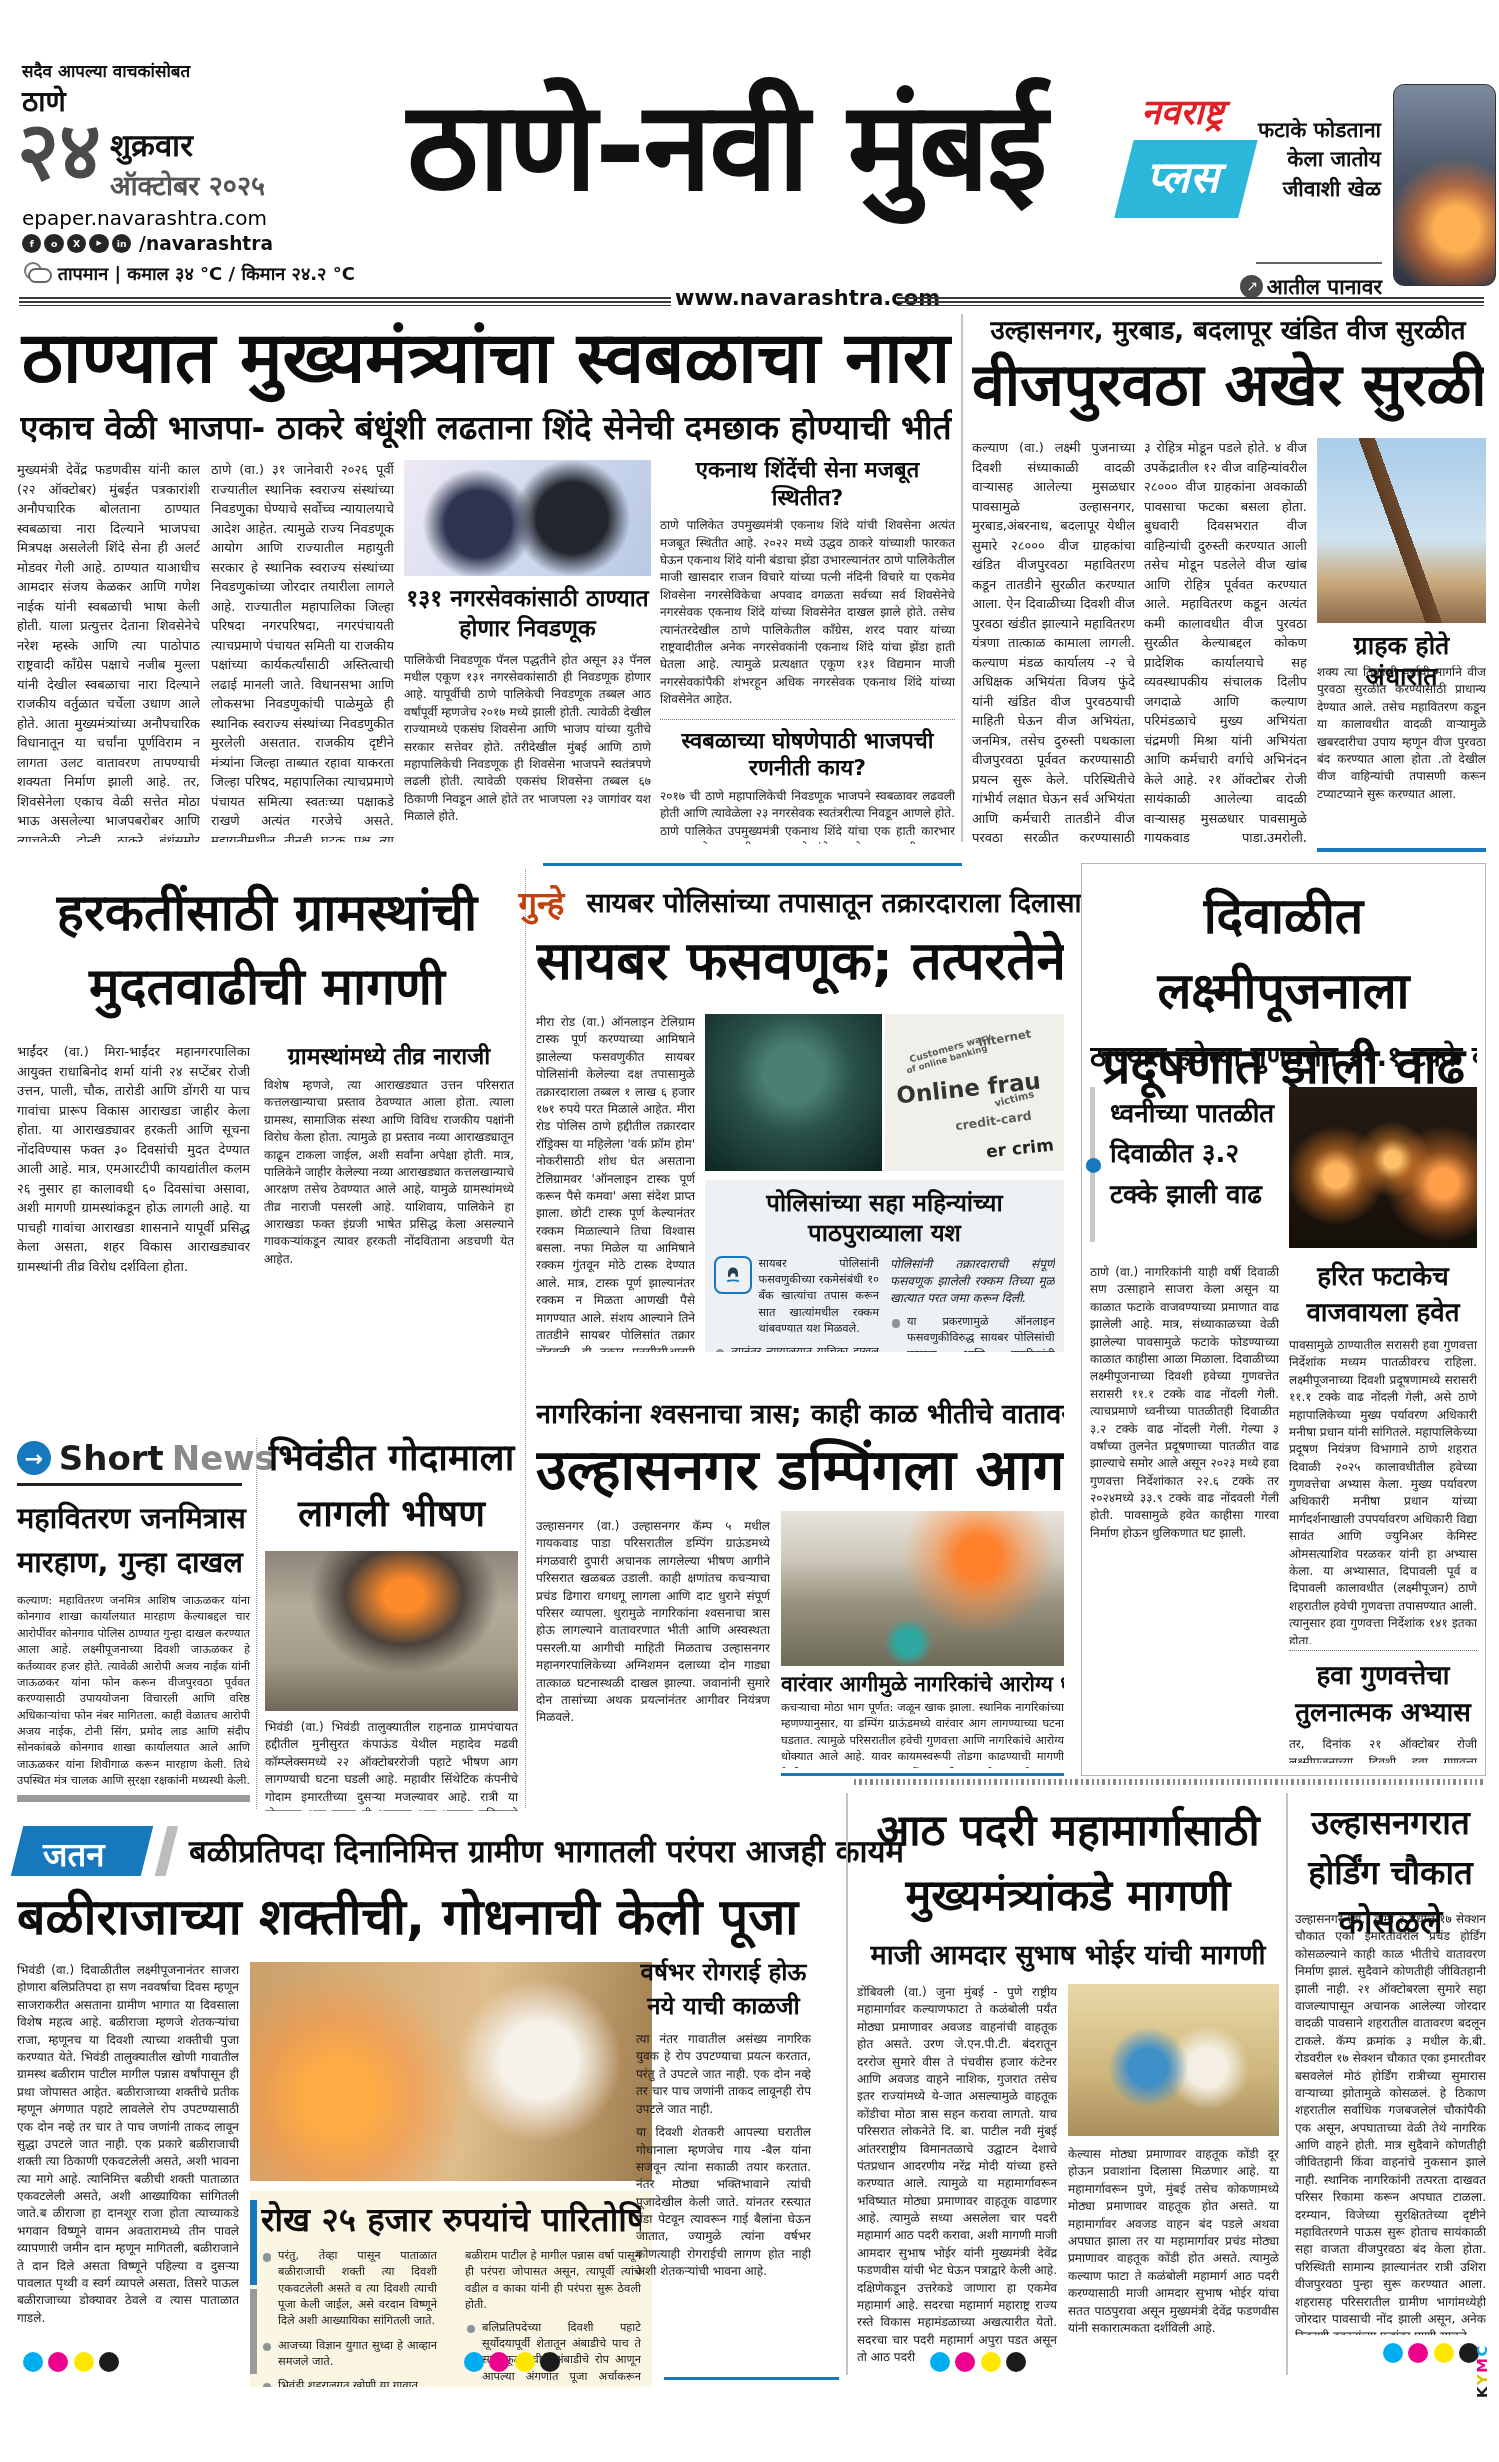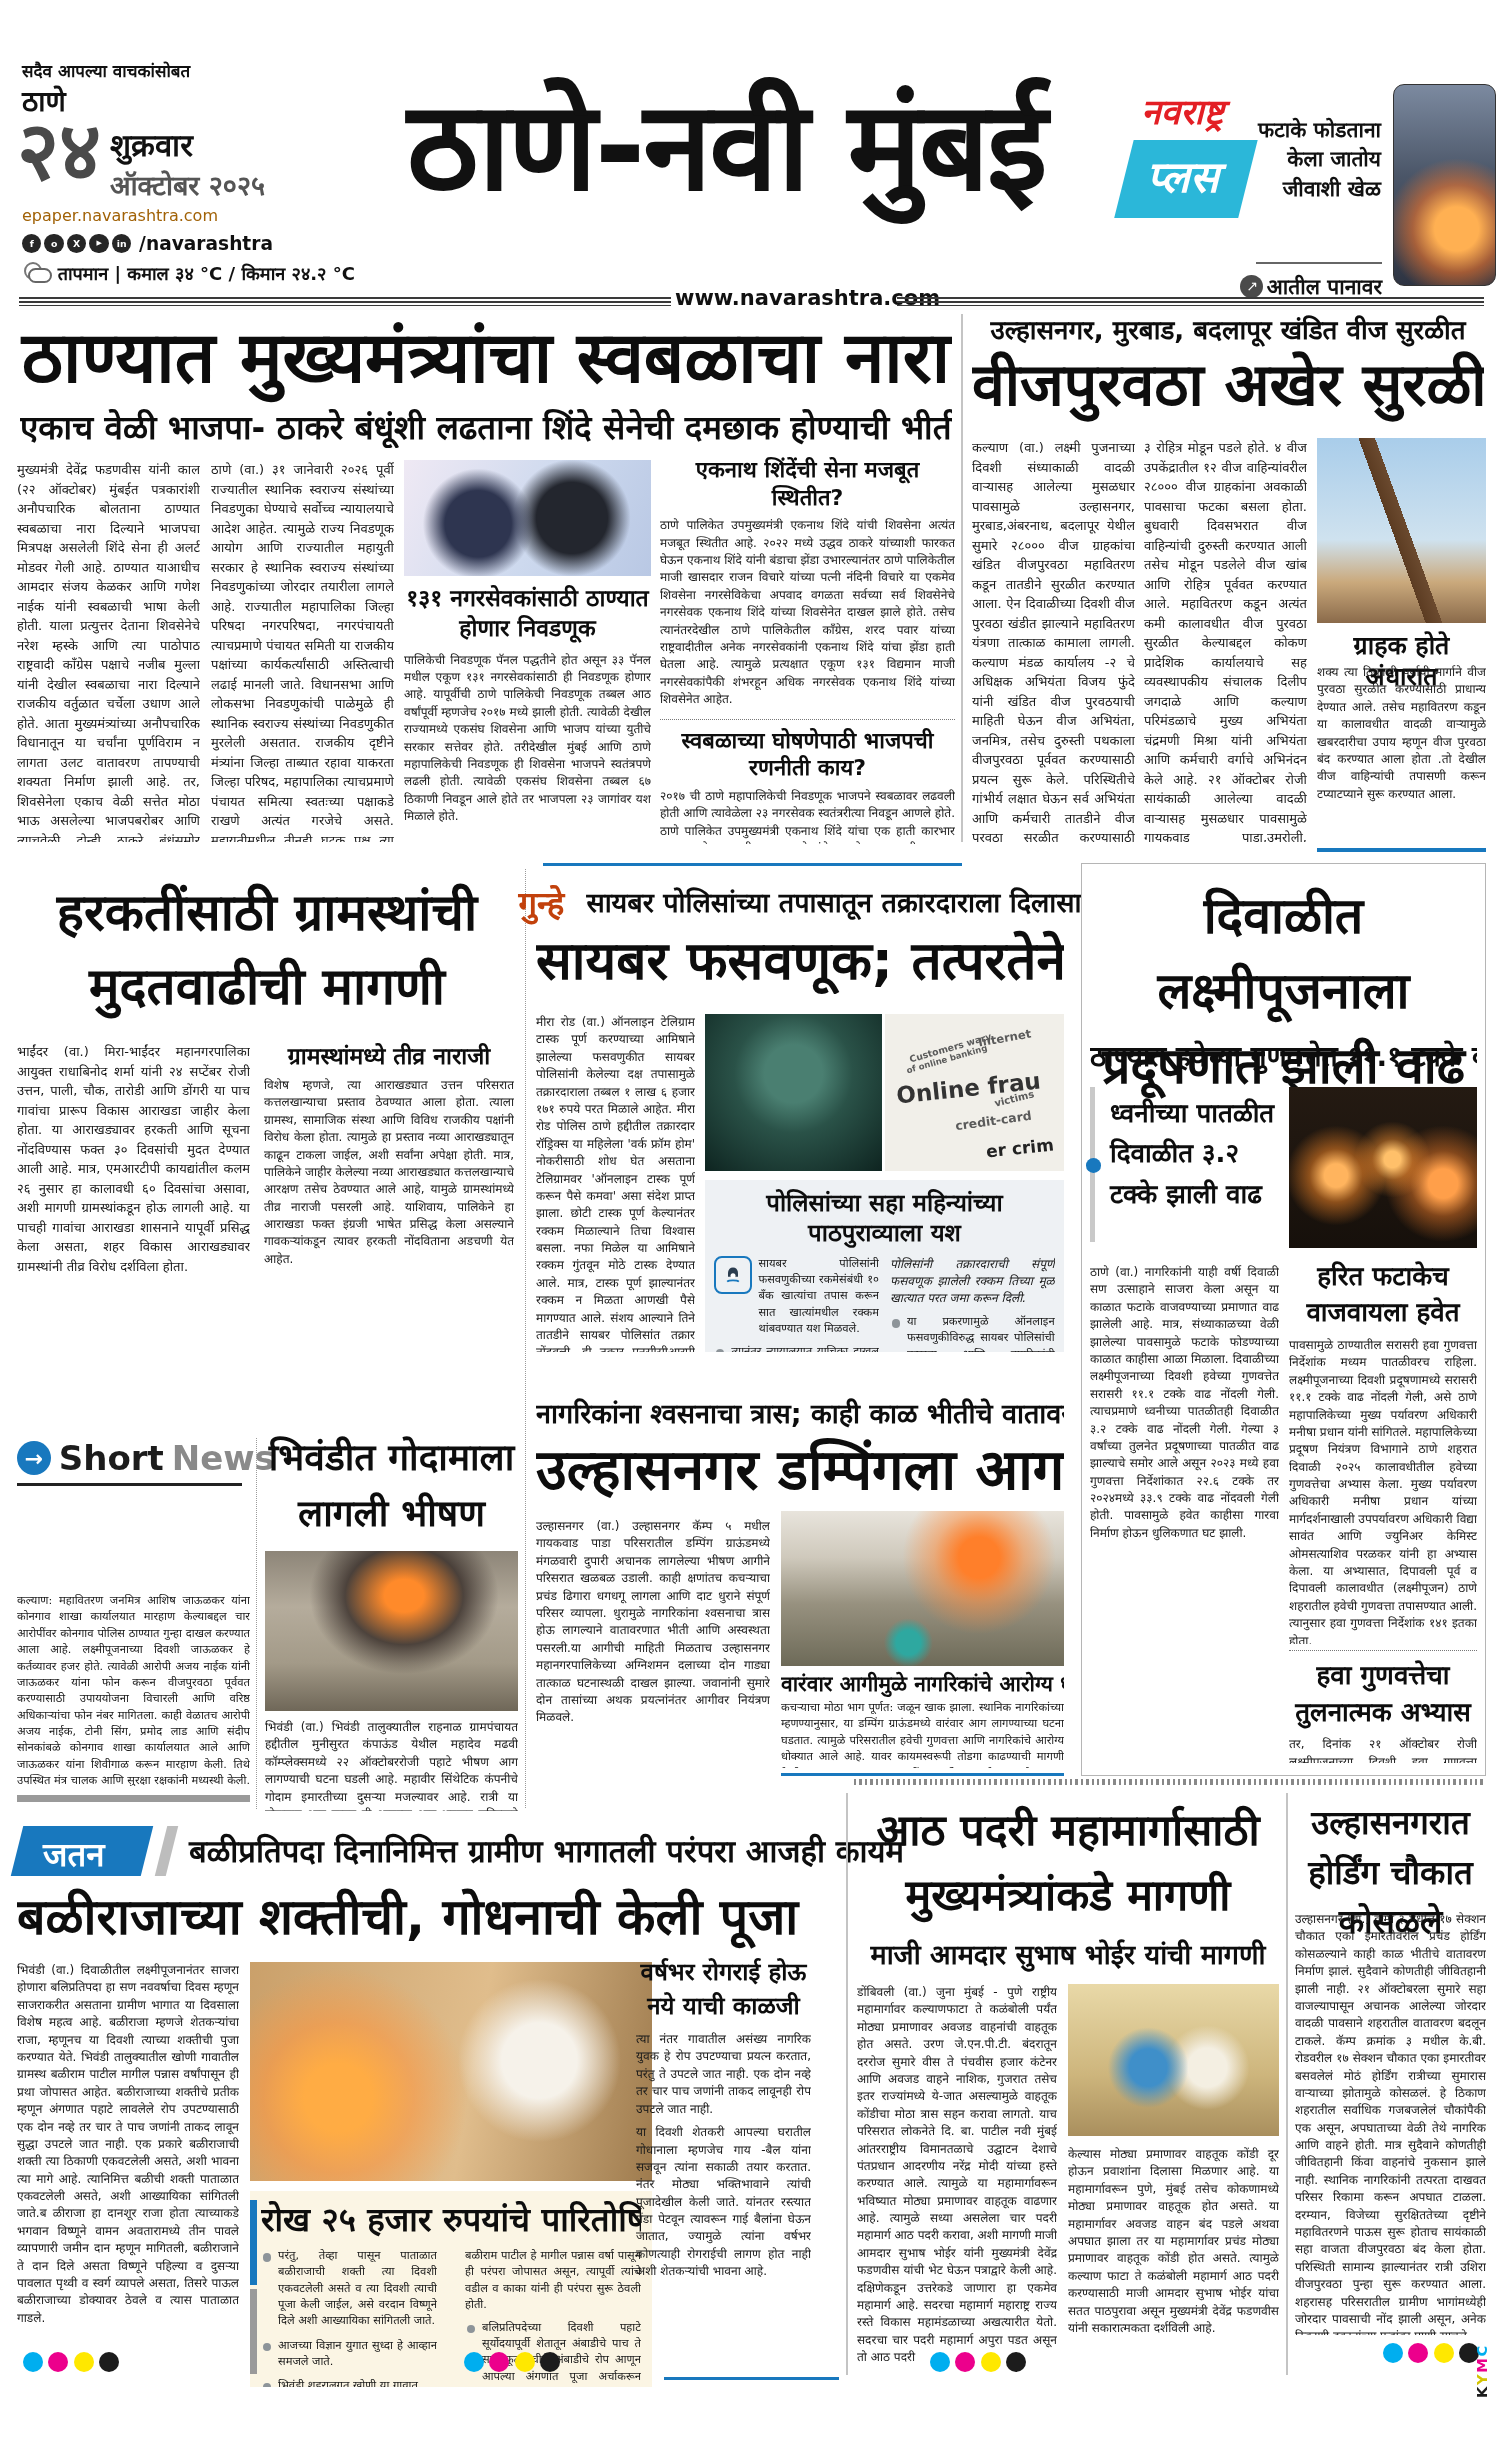--- a/index.html
+++ b/index.html
@@ -41,21 +41,21 @@
 </head>
 <body>
 
 <div class="page">
 
   <div class="abs b" style="left:22px;top:59px;font-size:17px;">सदैव आपल्या वाचकांसोबत</div>
   <div class="abs b" style="left:22px;top:81px;font-size:28px;">ठाणे</div>
   <div class="abs b" style="left:17px;top:99px;font-size:81px;color:#4a4a4a;line-height:1.3;">२४</div>
   <div class="abs b" style="left:110px;top:123px;font-size:31px;">शुक्रवार</div>
   <div class="abs b" style="left:110px;top:166px;font-size:27px;color:#555;">ऑक्टोबर २०२५</div>
-  <div class="abs" style="left:22px;top:206px;font-size:16px;color:#a16207;">epaper.navarashtra.com</div>
+  <div class="abs" style="left:22px;top:206px;font-size:20px;color:#000000;">epaper.navarashtra.com</div>
   <div class="abs" style="left:22px;top:233px;display:flex;align-items:center;">
     <span class="soc">f</span>
     <span class="soc">o</span>
     <span class="soc">X</span>
     <span class="soc" style="font-size:7px;">▶</span>
     <span class="soc">in</span>
     <span class="b" style="font-size:18.6px;margin-left:4.7px;">/navarashtra</span>
   </div>
   <div class="abs" style="left:22px;top:261px;display:flex;align-items:center;">
     <span style="position:relative;width:31px;height:23px;display:inline-block;">
@@ -183,20 +183,21 @@
     <div class="headline c" style="font-size:26px;line-height:1.4;">हवा गुणवत्तेचा तुलनात्मक अभ्यास</div>
     <div class="body-sm" style="margin-top:6.2px;">तर, दिनांक २१ ऑक्टोबर रोजी लक्ष्मीपूजनाच्या दिवशी हवा गुणवत्ता निर्देशांक १५७ इतका होता. गतवर्षीच्या तुलनेत यंदा लक्ष्मीपूजनाच्या दिवशी हवेच्या गुणवत्तेत ११.१ टक्के वाढ नोंदली गेली आहे. ध्वनी प्रदूषणाच्या पातळीतही ३.२ टक्के वाढ झाली असून गतवर्षी हे प्रमाण ८.८ एवढे प्रमाण नोंदले गेले आहे.</div>
   </div>
 
   <div class="abs" style="left:17px;top:1438px;display:flex;align-items:center;gap:7.8px;">
     <span style="width:34px;height:34px;border-radius:50%;background:#1878be;color:#fff;display:inline-flex;align-items:center;justify-content:center;font-size:22px;font-weight:bold;">→</span>
     <span class="b" style="font-size:34px;color:#1c1c1c;">Short</span>
     <span class="b" style="font-size:34px;color:#8a8a8a;">News</span>
   </div>
   <div class="abs" style="left:17px;top:1483px;width:225px;height:3.1px;background:#222;"></div>
+  <div class="abs headline" style="left:17px;top:1497px;width:233px;font-size:29px;line-height:1.5;">महावितरण जनमित्रास मारहाण, गुन्हा दाखल</div>
   <div class="abs body-sm" style="left:17px;top:1593px;width:233px;height:193px;font-size:11.3px;">कल्याण:  महावितरण जनमित्र आशिष जाऊळकर यांना कोनगाव शाखा कार्यालयात मारहाण केल्याबद्दल चार आरोपींवर कोनगाव पोलिस ठाण्यात गुन्हा दाखल करण्यात आला आहे. लक्ष्मीपूजनाच्या दिवशी जाऊळकर हे कर्तव्यावर हजर होते. त्यावेळी आरोपी अजय नाईक यांनी जाऊळकर यांना फोन करून वीजपुरवठा पूर्ववत करण्यासाठी उपाययोजना विचारली आणि वरिष्ठ अधिकाऱ्यांचा फोन नंबर मागितला. काही वेळातच आरोपी अजय नाईक, टोनी सिंग, प्रमोद लाड आणि संदीप सोनकांबळे कोनगाव शाखा कार्यालयात आले आणि जाऊळकर यांना शिवीगाळ करून मारहाण केली. तिथे उपस्थित मंत्र चालक आणि सुरक्षा रक्षकांनी मध्यस्थी केली. कोनगाव पोलिसांनी आरोपींविरुद्ध गुन्हा दाखल केला आहे.</div>
   <div class="abs grayend" style="left:17px;top:1795px;width:233px;"></div>
 
   <div class="abs vdot" style="left:256px;top:1438px;height:371px;"></div>
   <div class="abs headline c" style="left:265px;top:1430px;width:253px;font-size:37px;line-height:1.5;">भिवंडीत गोदामाला लागली भीषण आग</div>
   <div class="abs photo ph-godown" style="left:265px;top:1551px;width:253px;height:160px;"></div>
   <div class="abs body-sm" style="left:265px;top:1719px;width:253px;height:92px;">भिवंडी (वा.) भिवंडी तालुक्यातील राहनाळ ग्रामपंचायत हद्दीतील मुनीसुरत कंपाऊंड येथील महादेव मढवी कॉम्प्लेक्समध्ये २२ ऑक्टोबररोजी पहाटे भीषण आग लागण्याची घटना घडली आहे. महावीर सिंथेटिक कंपनीचे गोदाम इमारतीच्या दुसऱ्या मजल्यावर आहे. रात्री या गोदामात आग लागून ती आतल्या आत भडकत राहिल्याने तेथील गोदामात ठेवलेला सिलेंडरचा स्फोट झाला. घटनेची माहिती मिळताच अग्निशमन दलाचे जवान घटनास्थळी दाखल होत त्यांनी आगीवर नियंत्रण मिळवले. दुर्घटनेत येथील कामगार विजय रघुराज यादव (वय ४३) जखमी झाला आहे.</div>
 
   <div class="abs headline c" style="left:536px;top:1397px;width:528px;font-size:27px;white-space:nowrap;overflow:hidden;">नागरिकांना श्वसनाचा त्रास; काही काळ भीतीचे वातावरण</div>
   <div class="abs headline c" style="left:536px;top:1435px;width:528px;font-size:56px;white-space:nowrap;overflow:hidden;">उल्हासनगर डम्पिंगला आग</div>

